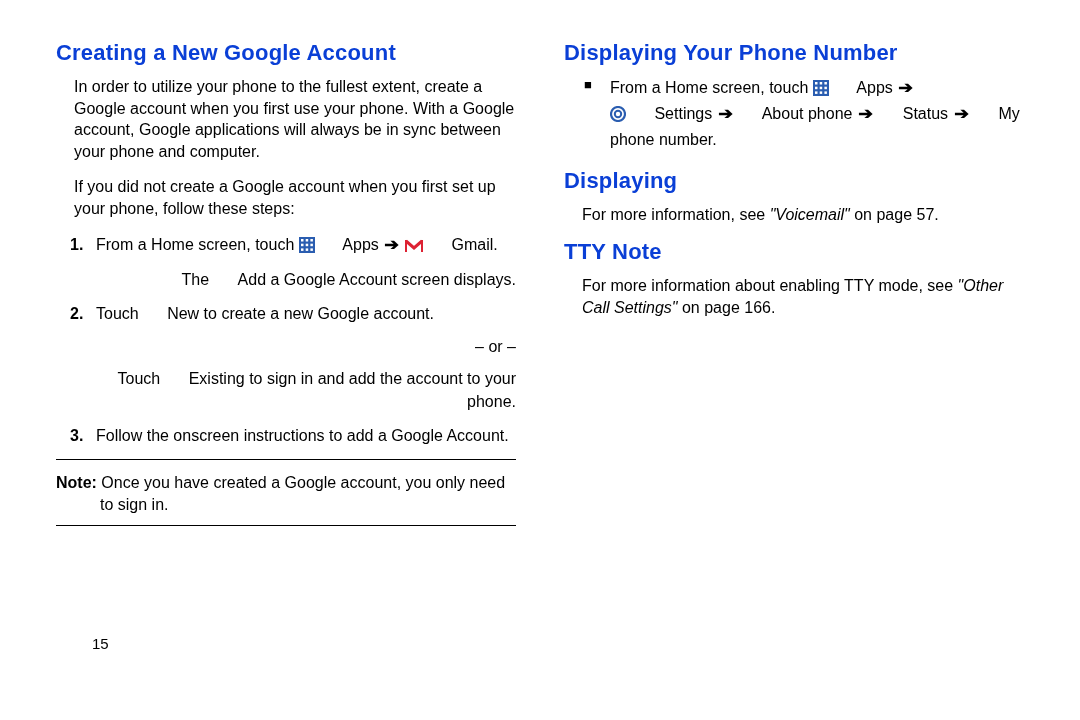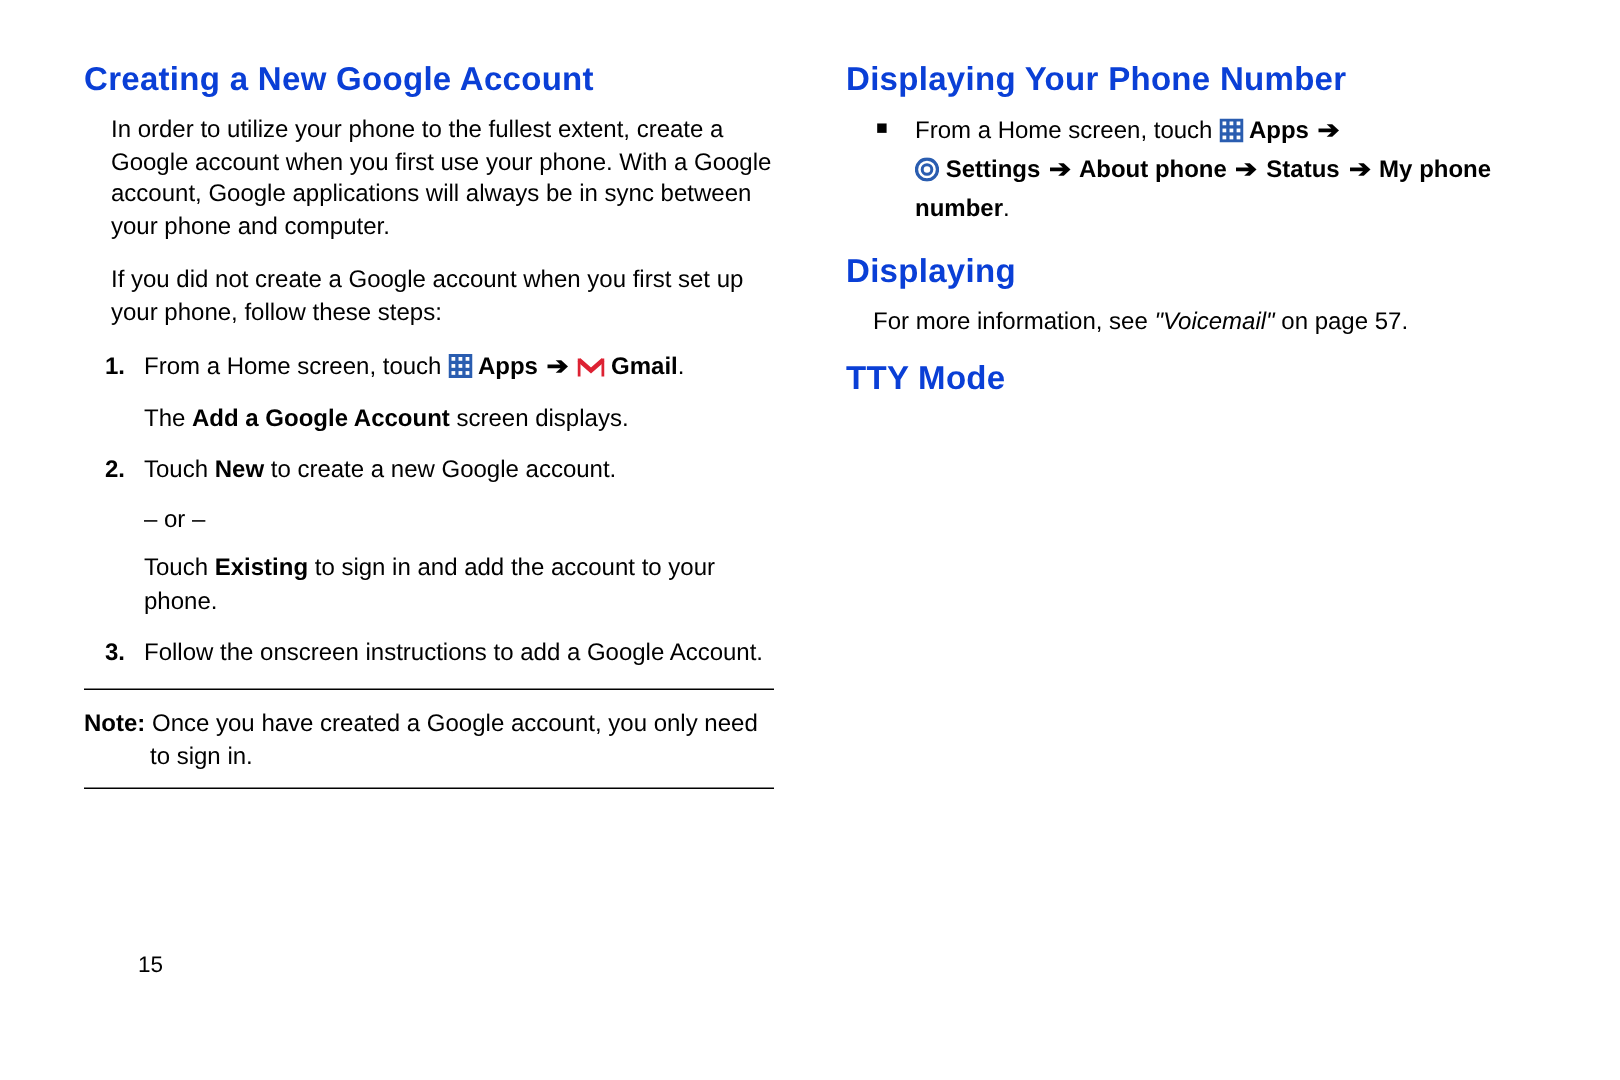--- a/index.html
+++ b/index.html
@@ -53,22 +53,23 @@
   }
   ol.steps > li .num {
     position: absolute;
     left: 14px;
     top: 0;
     font-weight: 700;
   }
   ol.steps > li .sub {
     display: block;
     margin-top: 10px;
-  }
-  .bold { font-weight: 700; }
+    text-align: right;
+  }
+  .bold { font-weight: 400; padding-left: 24px; }
   .italic { font-style: italic; }
   .arrow {
     font-weight: 700;
     display: inline-block;
     transform: scaleX(1.1);
     padding: 0 2px;
   }
   hr.rule {
     border: none;
     border-top: 1px solid #000;
@@ -200,17 +201,20 @@
               <circle cx="8" cy="8" r="3.2" fill="none" stroke="#2a5db0" stroke-width="2"></circle>
             </svg></span><span class="bold"> Settings </span><span class="arrow">➔</span><span class="bold"> About phone </span><span class="arrow">➔</span><span class="bold"> Status </span><span class="arrow">➔</span><span class="bold"> My phone number</span><span>.</span>
       </li>
     </ul>
 
     <h2 class="section">Displaying</h2>
     <p class="body indent1">
       <span>For more information, see </span><span class="italic">"Voicemail"</span><span> on page 57.</span>
     </p>
 
-    <h2 class="section">TTY Mode</h2>
+    <h2 class="section">TTY Note</h2>
+    <p class="body indent1">
+      <span>For more information about enabling TTY mode, see </span><span class="italic">"Other Call Settings"</span><span> on page 166.</span>
+    </p>
   </div>
 
   <div class="page-num">15</div>
 </div>
 
 </body></html>

